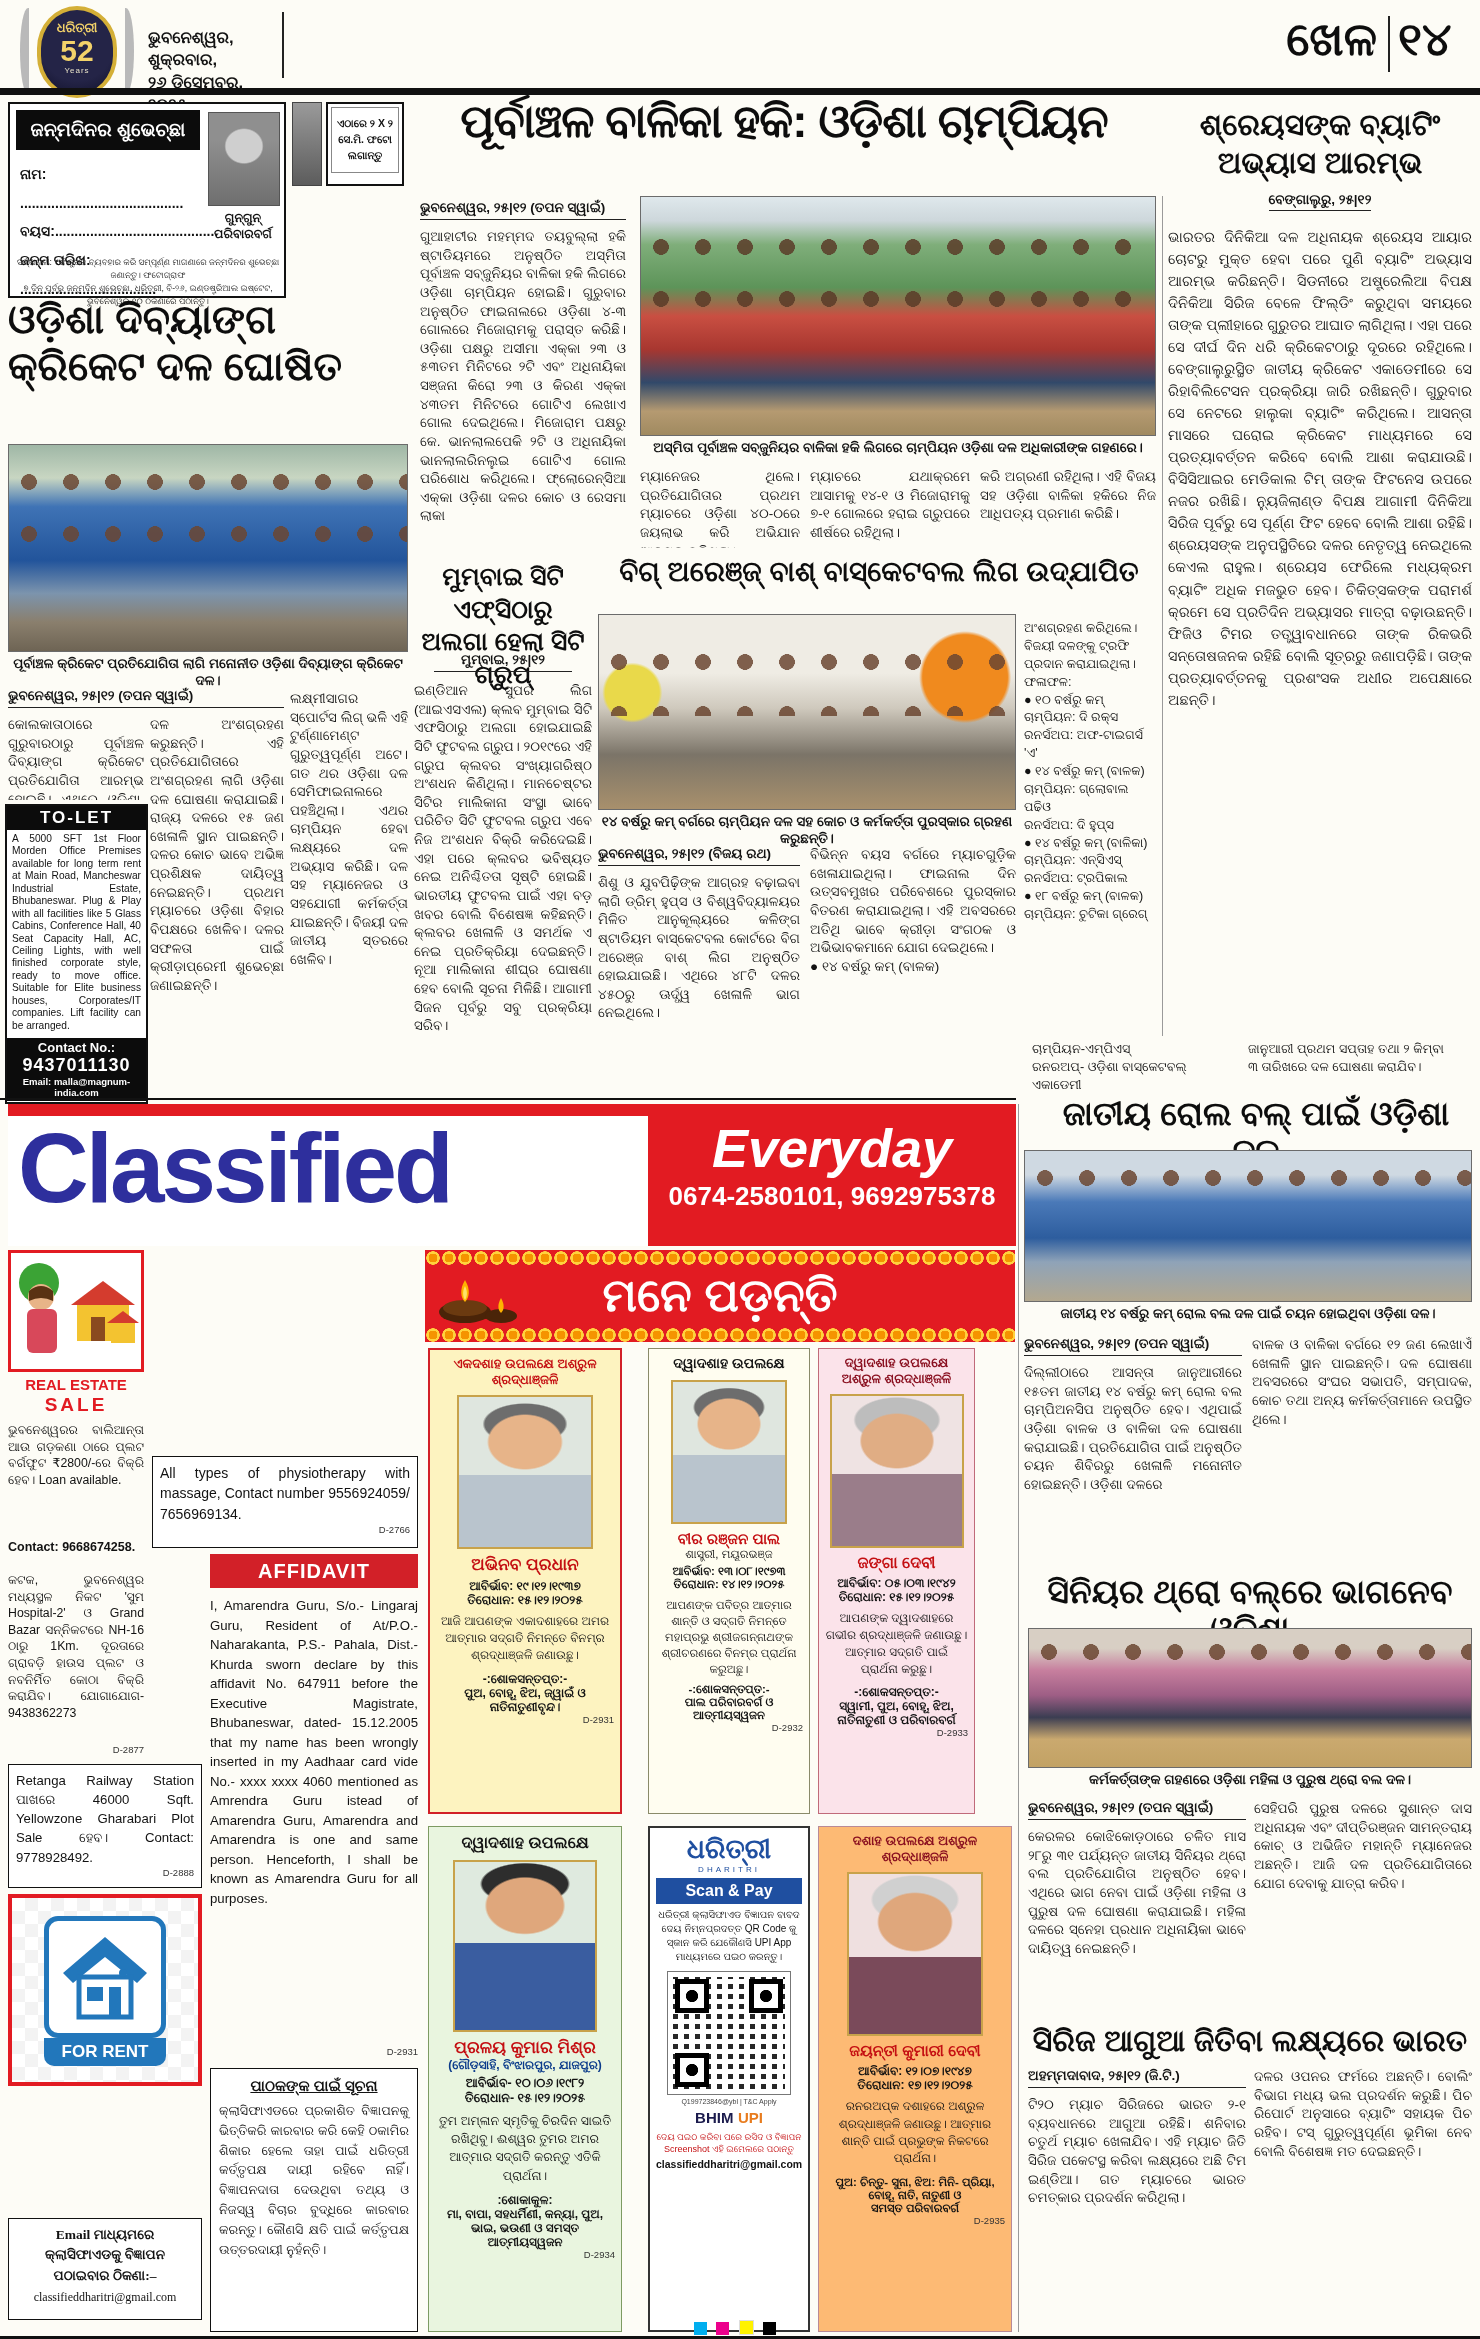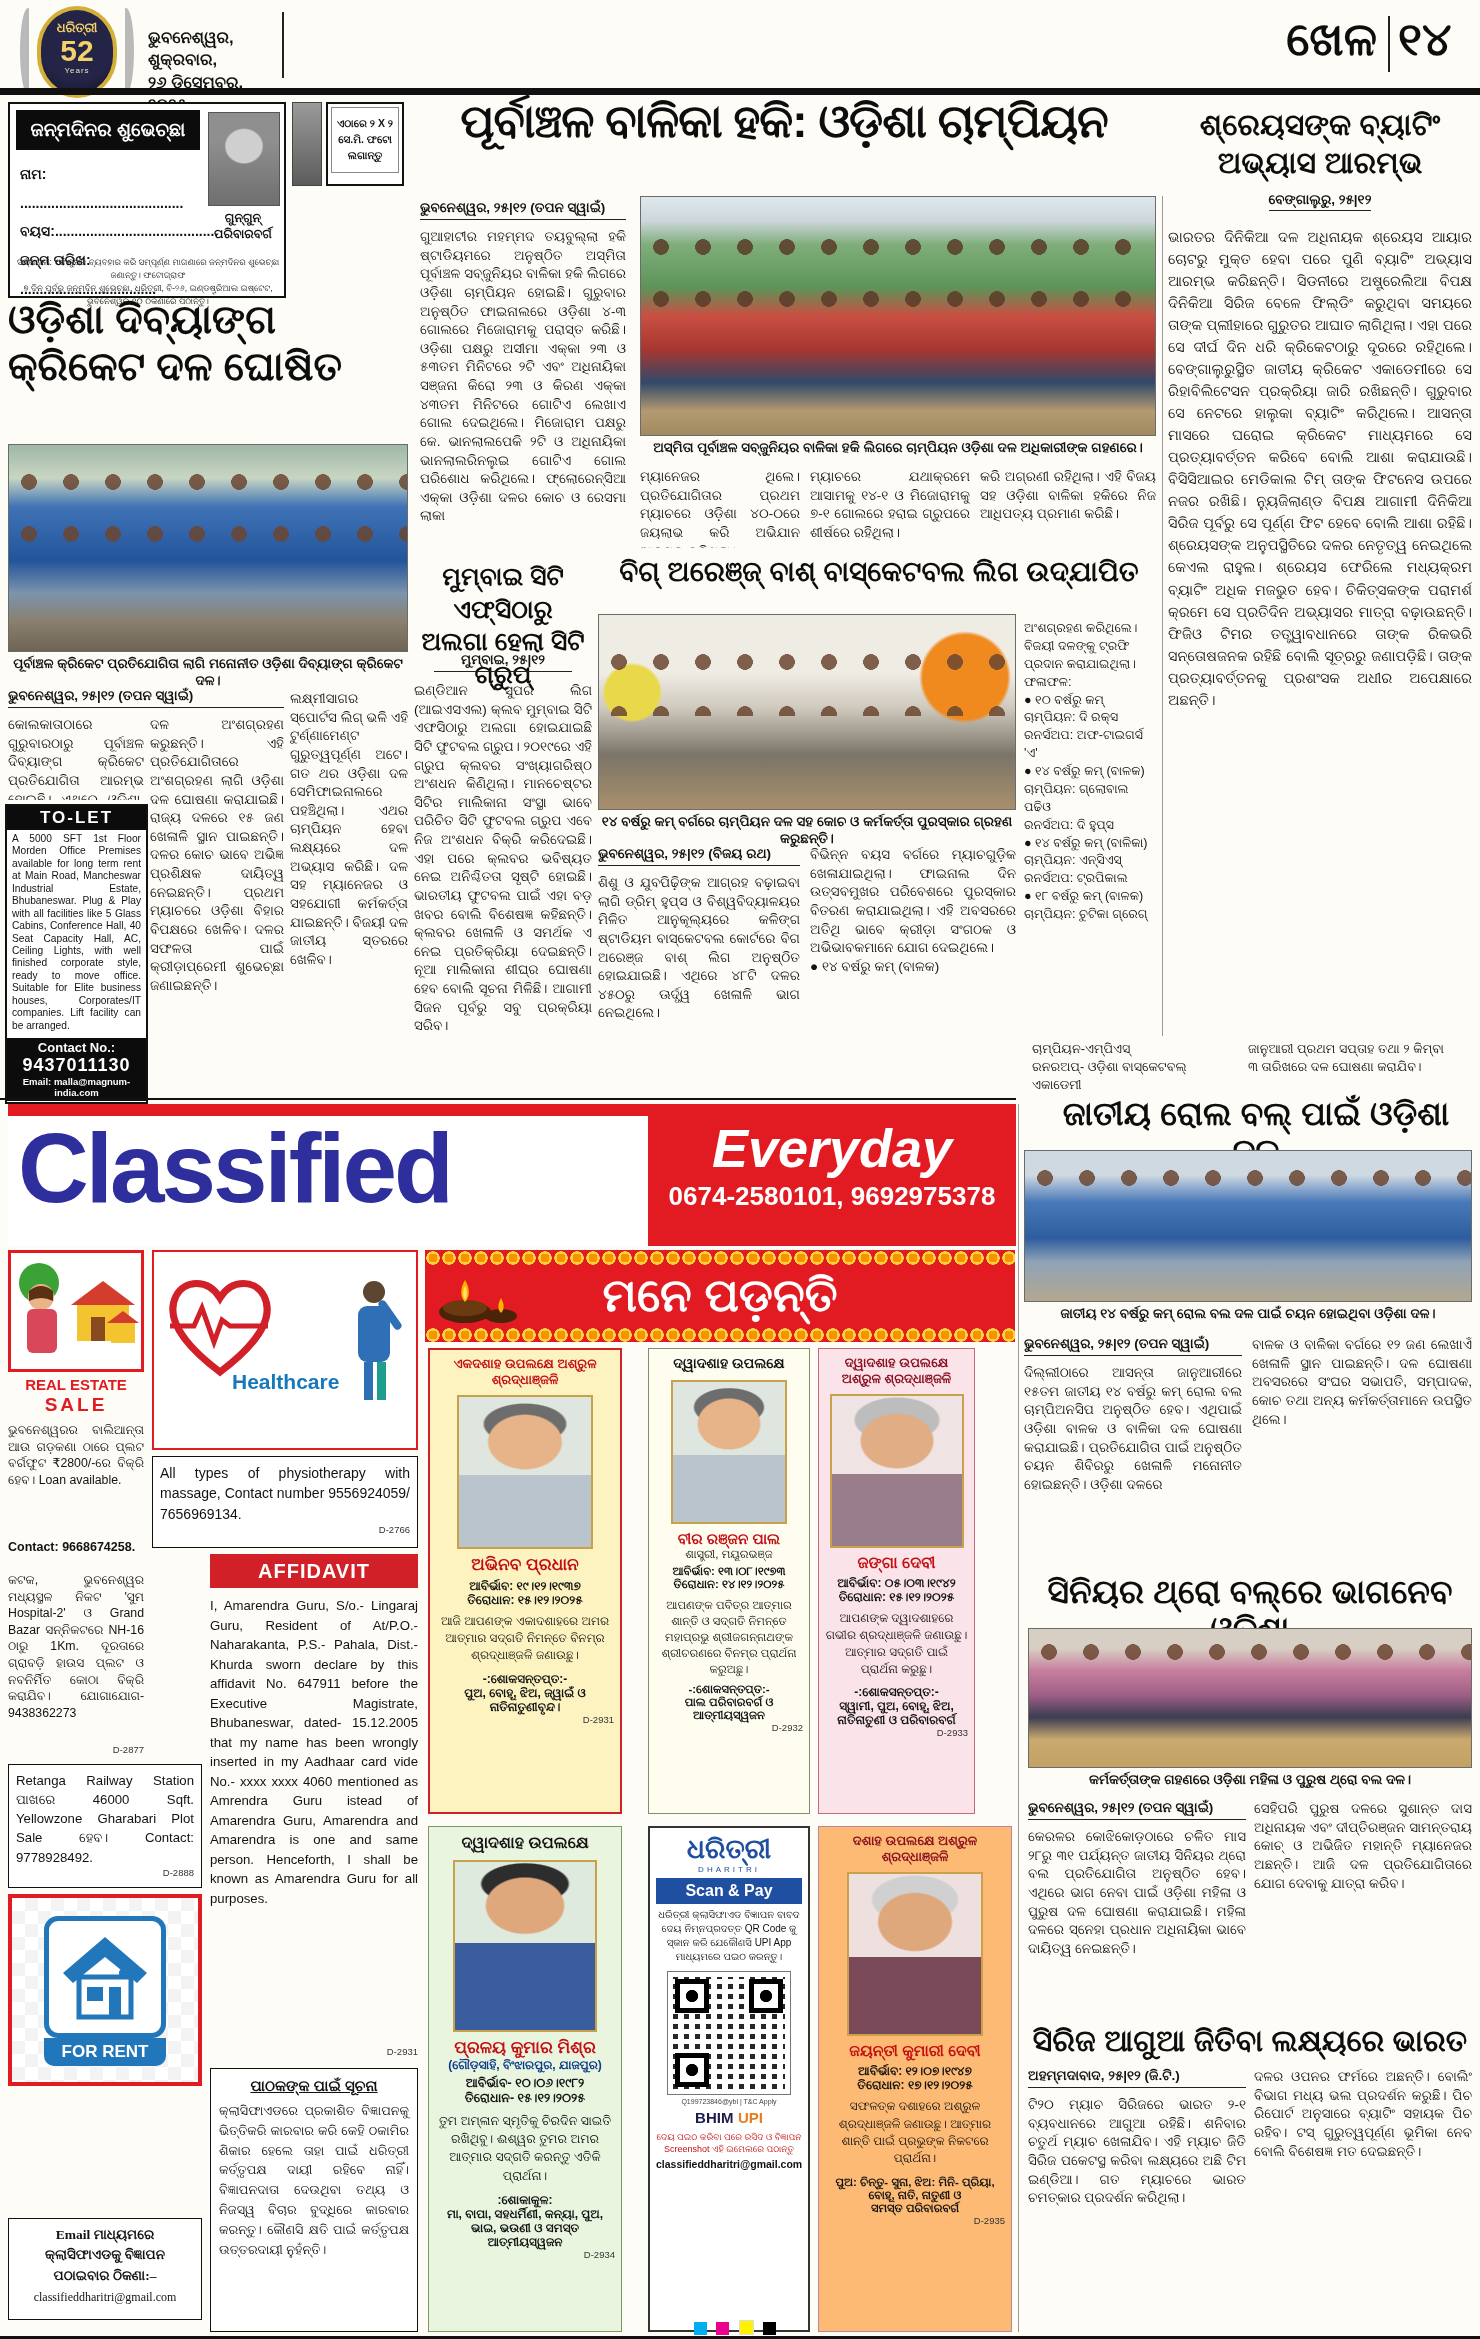--- a/index.html
+++ b/index.html
@@ -215,34 +215,20 @@
   </div>
 
 
   <div class="abs adbox center" style="left:8px;top:2218px;width:194px;height:102px;font-family:Liberation Serif, serif;">
     <div class="pre" style="font-size:13.5px;line-height:1.5;font-weight:bold;">Email ମାଧ୍ୟମରେ
 କ୍ଲାସିଫାଏଡକୁ ବିଜ୍ଞାପନ
 ପଠାଇବାର ଠିକଣା:–</div>
     <div style="font-size:12px;margin-top:4px;">classifieddharitri@gmail.com</div>
   </div>
 
-  <div class="abs" style="left:152px;top:1250px;width:266px;height:200px;border:2.5px solid #e21b22;background:#fff;">
-    <svg width="120" height="120" viewBox="0 0 120 120" style="position:absolute;left:6px;top:12px;">
-      <path d="M60 108 C20 78 6 52 16 32 C24 16 48 14 60 34 C72 14 96 16 104 32 C114 52 100 78 60 108 Z" fill="none" stroke="#d22028" stroke-width="7"></path>
-      <path d="M10 62 L34 62 L42 44 L54 78 L62 56 L70 62 L108 62" fill="none" stroke="#d22028" stroke-width="5"></path>
-    </svg>
-    <div style="position:absolute;left:78px;top:118px;color:#1878be;font-size:21px;font-weight:bold;">Healthcare</div>
-    <svg width="64" height="130" viewBox="0 0 64 130" style="position:absolute;right:8px;top:26px;">
-      <circle cx="30" cy="14" r="11" fill="#5c4632"></circle>
-      <rect x="14" y="28" width="32" height="56" rx="9" fill="#2e6fb5"></rect>
-      <rect x="20" y="84" width="9" height="38" fill="#2e6fb5"></rect>
-      <rect x="33" y="84" width="9" height="38" fill="#1d9e8f"></rect>
-      <rect x="42" y="20" width="8" height="34" rx="4" transform="rotate(-35 46 37)" fill="#2e6fb5"></rect>
-    </svg>
-  </div>
   <div class="abs adbox" style="left:152px;top:1456px;width:266px;height:92px;">
     <div class="jtxt" style="font-size:14px;line-height:1.45;">All types of physiotherapy with massage, Contact number 9556924059/ 7656969134.</div>
     <div class="adcode">D-2766</div>
   </div>
 
   <div class="abs" style="left:210px;top:1554px;width:208px;height:34px;background:#d22028;color:#fff;font-weight:bold;font-size:20px;text-align:center;line-height:34px;letter-spacing:1px;">AFFIDAVIT</div>
   <div class="abs jtxt" style="left:210px;top:1596px;width:208px;height:452px;font-size:13.2px;line-height:1.48;overflow:hidden;">I, Amarendra Guru, S/o.- Lingaraj Guru, Resident of At/P.O.- Naharakanta, P.S.- Pahala, Dist.- Khurda sworn declare by this affidavit No. 647911 before the Executive Magistrate, Bhubaneswar, dated- 15.12.2005 that my name has been wrongly inserted in my Aadhaar card vide No.- xxxx xxxx 4060 mentioned as Amrendra Guru istead of Amarendra Guru, Amarendra and Amarendra is one and same person. Henceforth, I shall be known as Amarendra Guru for all purposes.</div>
   <div class="abs adcode" style="left:210px;top:2046px;width:208px;">D-2931</div>
 
   <div class="abs" style="left:210px;top:2068px;width:208px;height:264px;border:1.5px solid #111;background:#fff;padding:8px;">
@@ -322,21 +308,21 @@
     <div style="font-size:9px;color:#c40f12;line-height:1.35;">ଦେୟ ପଇଠ କରିବା ପରେ ରସିଦ ଓ ବିଜ୍ଞାପନ Screenshot ଏହି ଇମେଲରେ ପଠାନ୍ତୁ</div>
     <div style="font-size:10.5px;font-weight:bold;margin-top:3px;">classifieddharitri@gmail.com</div>
   </div>
 
   <div class="abs obit" style="left:818px;top:1826px;width:194px;height:506px;background:#fdba74;border:1.5px solid #b98a96;">
     <div class="occ" style="color:#8a1020;font-size:13px;">ଦଶାହ ଉପଲକ୍ଷେ ଅଶ୍ରୁଳ ଶ୍ରଦ୍ଧାଞ୍ଜଳି</div>
     <div class="portrait" style="width:132px;height:160px;margin:8px auto 6px;background:radial-gradient(ellipse 40% 26% at 50% 30%,#dfa77c 68%,rgba(0,0,0,0) 72%),radial-gradient(ellipse 48% 22% at 50% 16%,#d0d0d0 66%,rgba(0,0,0,0) 70%),linear-gradient(180deg,#efe0e0 52%,#7a4a5a 52%);"></div>
     <div class="nm" style="font-size:15.5px;">ଜୟନ୍ତୀ କୁମାରୀ ଦେବୀ</div>
     <div class="meta pre" style="font-size:12px;margin-top:4px;">ଆବିର୍ଭାବ: ୧୨।୦୭।୧୯୪୭
 ତିରୋଧାନ: ୧୭।୧୨।୨୦୨୫</div>
-    <div style="font-size:12px;margin-top:6px;line-height:1.45;">ସଫଳତ୍କ ଦଶାହରେ ଅଶ୍ରୁଳ ଶ୍ରଦ୍ଧାଞ୍ଜଳି ଜଣାଉଛୁ। ଆତ୍ମାର ଶାନ୍ତି ପାଇଁ ପ୍ରଭୁଙ୍କ ନିକଟରେ ପ୍ରାର୍ଥନା।</div>
+    <div style="font-size:12px;margin-top:6px;line-height:1.45;">ରନରଅପ୍କ ଦଶାହରେ ଅଶ୍ରୁଳ ଶ୍ରଦ୍ଧାଞ୍ଜଳି ଜଣାଉଛୁ। ଆତ୍ମାର ଶାନ୍ତି ପାଇଁ ପ୍ରଭୁଙ୍କ ନିକଟରେ ପ୍ରାର୍ଥନା।</div>
     <div class="meta pre" style="font-size:11.5px;margin-top:8px;">ପୁଅ: ଚିନ୍ତୁ- ସୁନା, ଝିଅ: ମିନି- ପ୍ରିୟା,
 ବୋହୂ, ନାତି, ନାତୁଣୀ ଓ
 ସମସ୍ତ ପରିବାରବର୍ଗ</div>
     <div class="adcode">D-2935</div>
   </div>
 
   <div class="abs rule-v" style="left:1018px;top:1104px;height:1228px;"></div>
 
   <div class="abs hl center" style="left:1040px;top:1096px;width:432px;font-size:33px;">ଜାତୀୟ ରୋଲ ବଲ୍ ପାଇଁ ଓଡ଼ିଶା ଦଳ</div>
   <div class="abs tphoto" style="left:1024px;top:1150px;width:448px;height:152px;background:linear-gradient(180deg,#cfd9e2 0 16%,#4a79b8 34%,#2d5d9e 58%,#8fa3b8 74%,#b3a88f 100%);">

